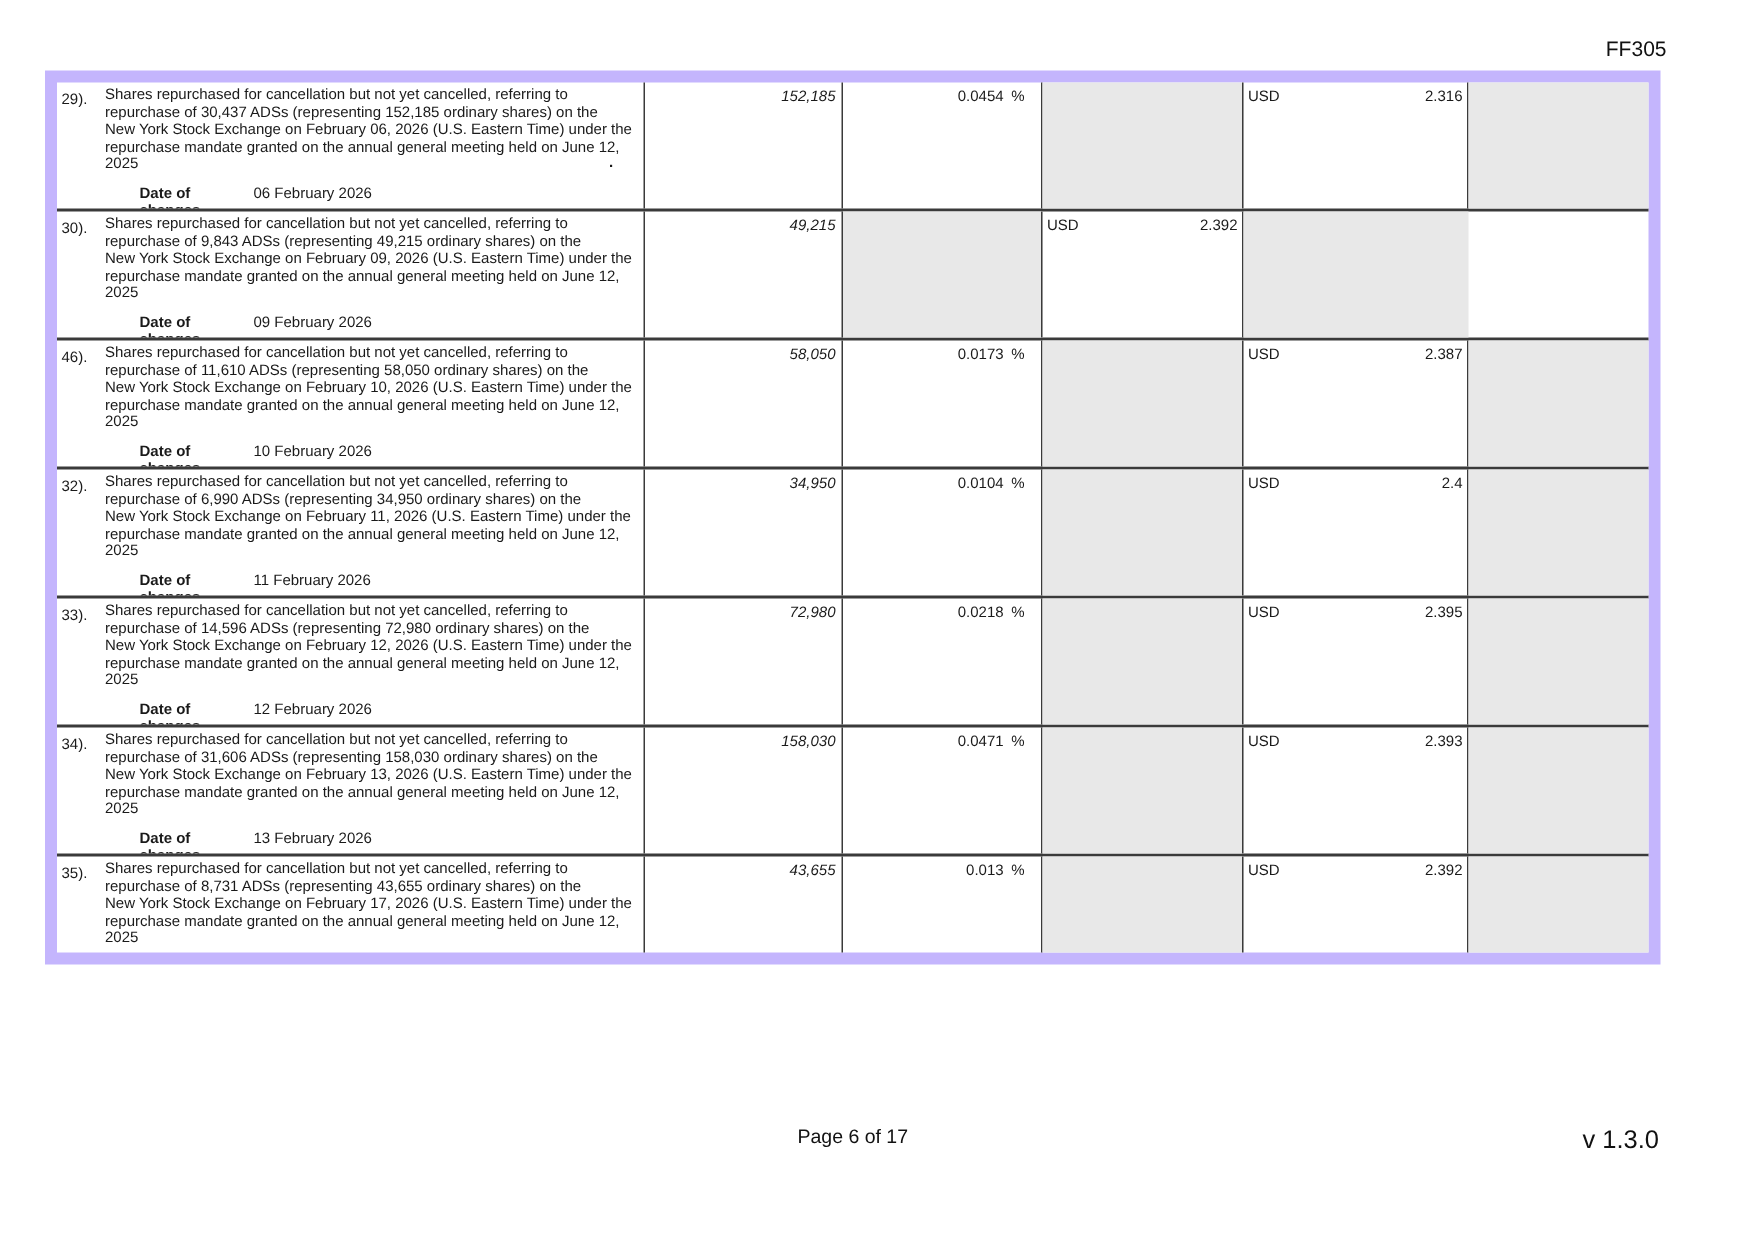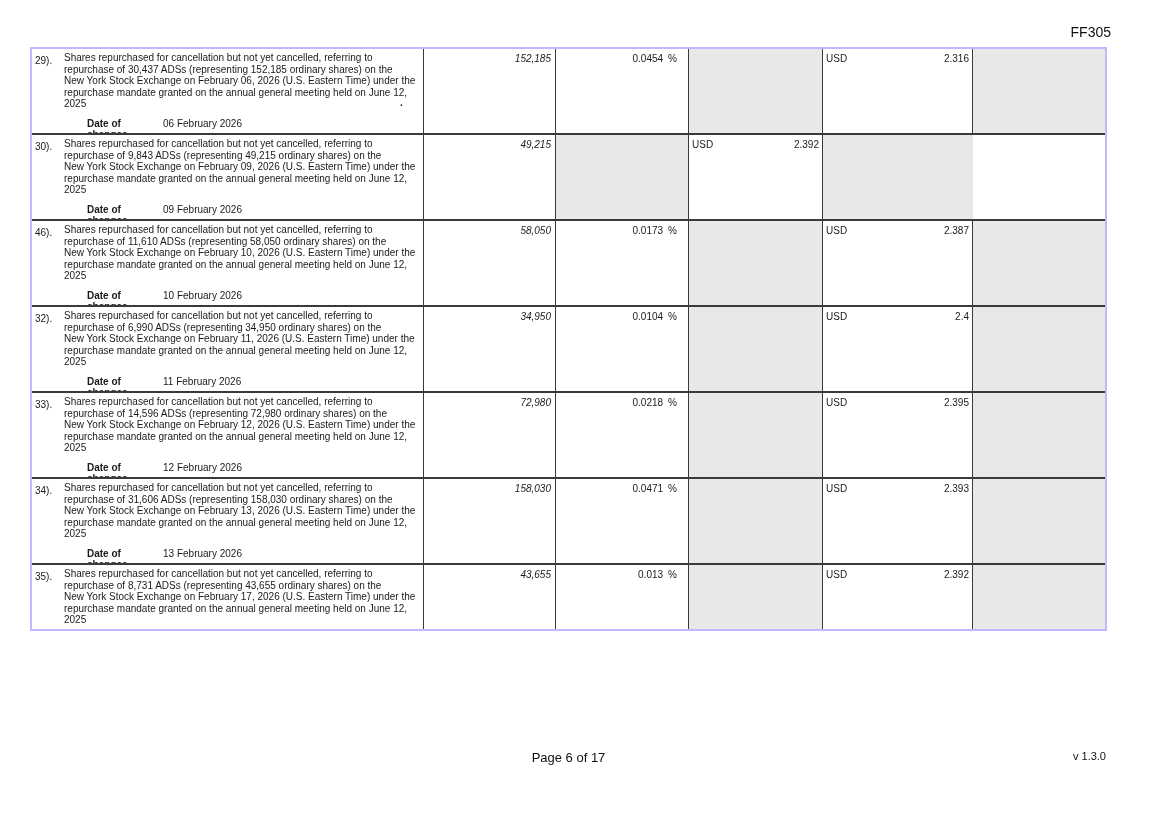--- a/index.html
+++ b/index.html
@@ -11,21 +11,21 @@
     color: #1a1a1a;
     position: relative;
     overflow: hidden;
   }
   .form-code {
     position: absolute; top: 24px; right: 57px;
     font-size: 14px; color: #111;
   }
   .repurchase-table {
     position: absolute; left: 30px; top: 47px; width: 1077px;
-    border: 2px solid #c4b5fd;
+    border: 8px solid #c4b5fd;
     background: #fff;
   }
   .table-row {
     display: grid;
     grid-template-columns: 392px 132px 133px 134px 150px 1fr;
     height: 86px;
     border-bottom: 2px solid #3a3a3a;
   }
   .table-row:last-child { height: 64px; border-bottom: none; }
   .cell {
@@ -44,21 +44,21 @@
   .shares-cell { text-align: right; padding: 4px 4px 0 0; font-style: italic; }
   .percent-cell { text-align: right; padding: 4px 11px 0 0; }
   .percent-unit { display: inline-block; margin-left: 5px; }
   .price-cell { display: flex; justify-content: space-between; align-items: flex-start; padding: 4px 3px 0 3px; gap: 41px; }
   .footer-page {
     position: absolute; left: 30px; top: 750px; width: 1077px;
     text-align: center; font-size: 13px; color: #111;
   }
   .footer-version {
     position: absolute; top: 750px; right: 62px;
-    font-size: 11px; color: #111;
+    font-size: 17px; color: #111;
   }
 </style>
 </head>
 <body>
 
 <div class="form-code">FF305</div>
 
 <div class="repurchase-table">
   <div class="table-row">
     <div class="cell desc-cell">

